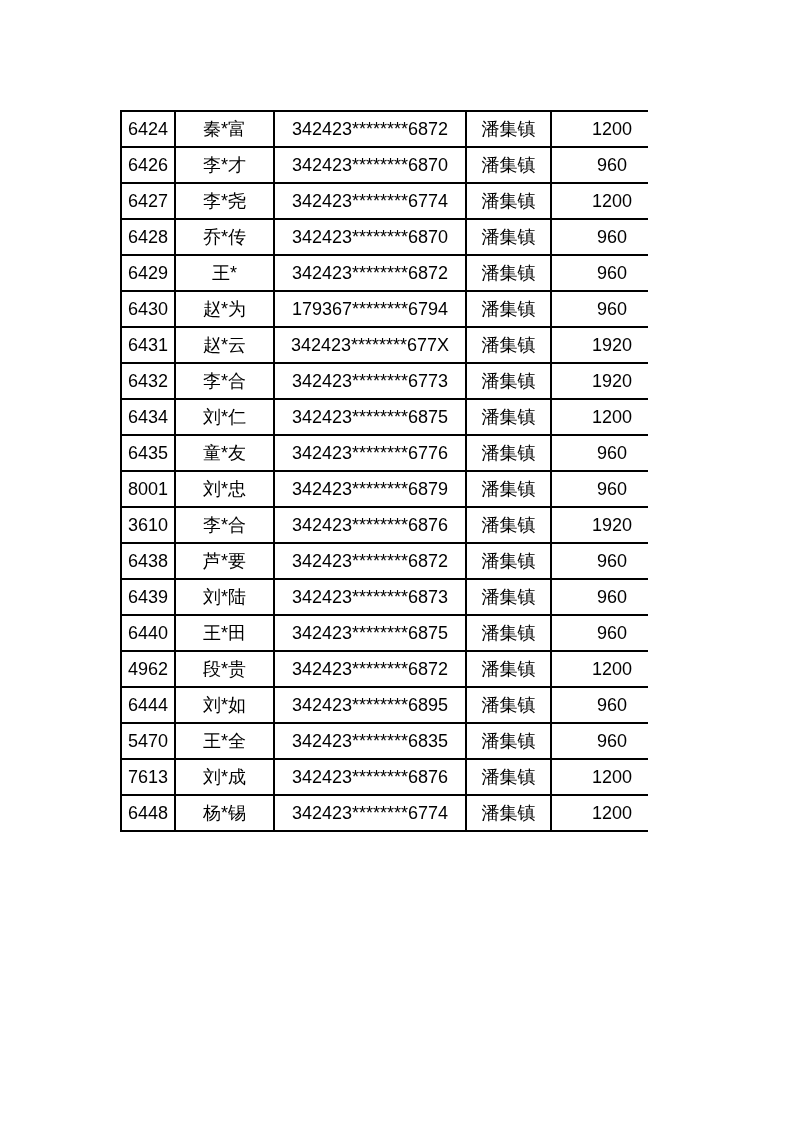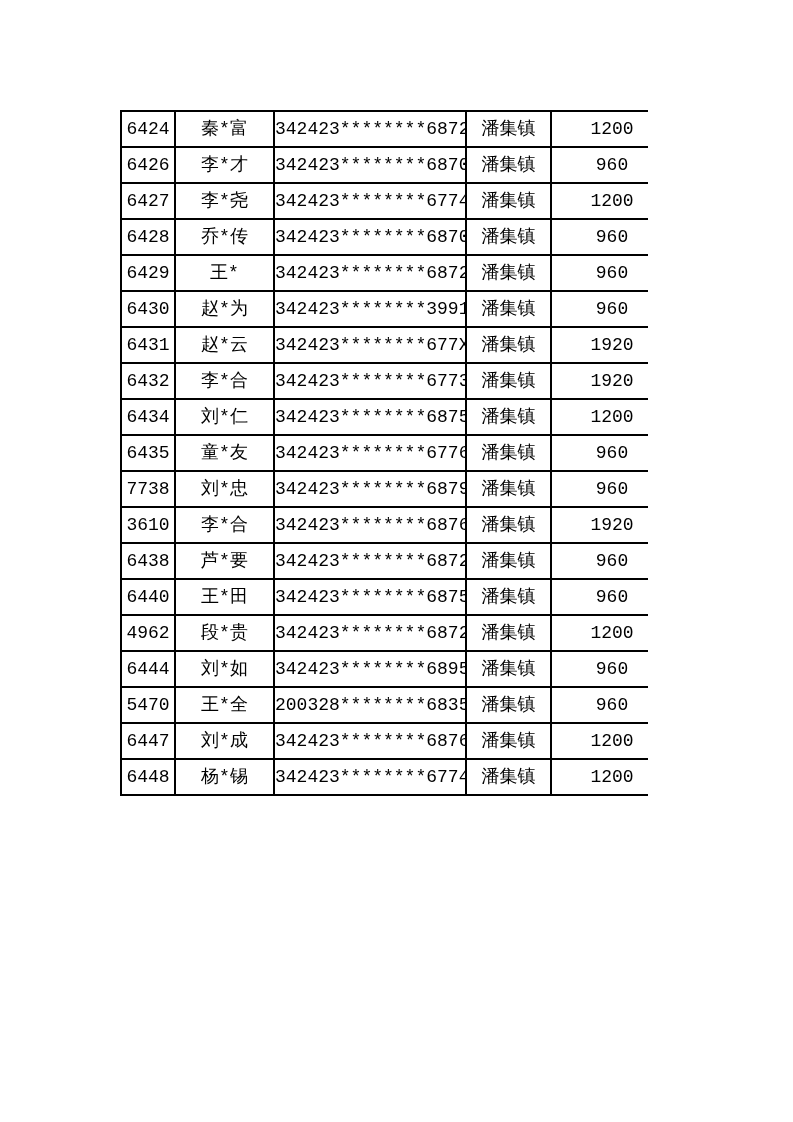--- a/index.html
+++ b/index.html
@@ -6,21 +6,21 @@
     margin: 0;
     padding: 0;
     background: #ffffff;
   }
   .page {
     position: relative;
     width: 648px;
     height: 1122px;
     background: #ffffff;
     overflow: hidden;
-    font-family: Liberation Mono, monospace;
+    font-family: Liberation Sans, sans-serif;
   }
   table.data-table {
     position: absolute;
     left: 120px;
     top: 110px;
     border-collapse: collapse;
     table-layout: fixed;
     width: 552px;
   }
   table.data-table td {
@@ -86,21 +86,21 @@
         <tr>
           <td>6429</td>
           <td>王*</td>
           <td>342423********6872</td>
           <td>潘集镇</td>
           <td>960</td>
         </tr>
         <tr>
           <td>6430</td>
           <td>赵*为</td>
-          <td>342423********3991</td>
+          <td>179367********6794</td>
           <td>潘集镇</td>
           <td>960</td>
         </tr>
         <tr>
           <td>6431</td>
           <td>赵*云</td>
           <td>342423********677X</td>
           <td>潘集镇</td>
           <td>1920</td>
         </tr>
@@ -119,41 +119,48 @@
           <td>1200</td>
         </tr>
         <tr>
           <td>6435</td>
           <td>童*友</td>
           <td>342423********6776</td>
           <td>潘集镇</td>
           <td>960</td>
         </tr>
         <tr>
-          <td>7738</td>
+          <td>8001</td>
           <td>刘*忠</td>
           <td>342423********6879</td>
           <td>潘集镇</td>
           <td>960</td>
         </tr>
         <tr>
           <td>3610</td>
           <td>李*合</td>
           <td>342423********6876</td>
           <td>潘集镇</td>
           <td>1920</td>
         </tr>
         <tr>
           <td>6438</td>
           <td>芦*要</td>
           <td>342423********6872</td>
           <td>潘集镇</td>
           <td>960</td>
         </tr>
         <tr>
+          <td>6439</td>
+          <td>刘*陆</td>
+          <td>342423********6873</td>
+          <td>潘集镇</td>
+          <td>960</td>
+        </tr>
+        <tr>
           <td>6440</td>
           <td>王*田</td>
           <td>342423********6875</td>
           <td>潘集镇</td>
           <td>960</td>
         </tr>
         <tr>
           <td>4962</td>
           <td>段*贵</td>
           <td>342423********6872</td>
@@ -163,26 +170,26 @@
         <tr>
           <td>6444</td>
           <td>刘*如</td>
           <td>342423********6895</td>
           <td>潘集镇</td>
           <td>960</td>
         </tr>
         <tr>
           <td>5470</td>
           <td>王*全</td>
-          <td>200328********6835</td>
-          <td>潘集镇</td>
-          <td>960</td>
-        </tr>
-        <tr>
-          <td>6447</td>
+          <td>342423********6835</td>
+          <td>潘集镇</td>
+          <td>960</td>
+        </tr>
+        <tr>
+          <td>7613</td>
           <td>刘*成</td>
           <td>342423********6876</td>
           <td>潘集镇</td>
           <td>1200</td>
         </tr>
         <tr>
           <td>6448</td>
           <td>杨*锡</td>
           <td>342423********6774</td>
           <td>潘集镇</td>

